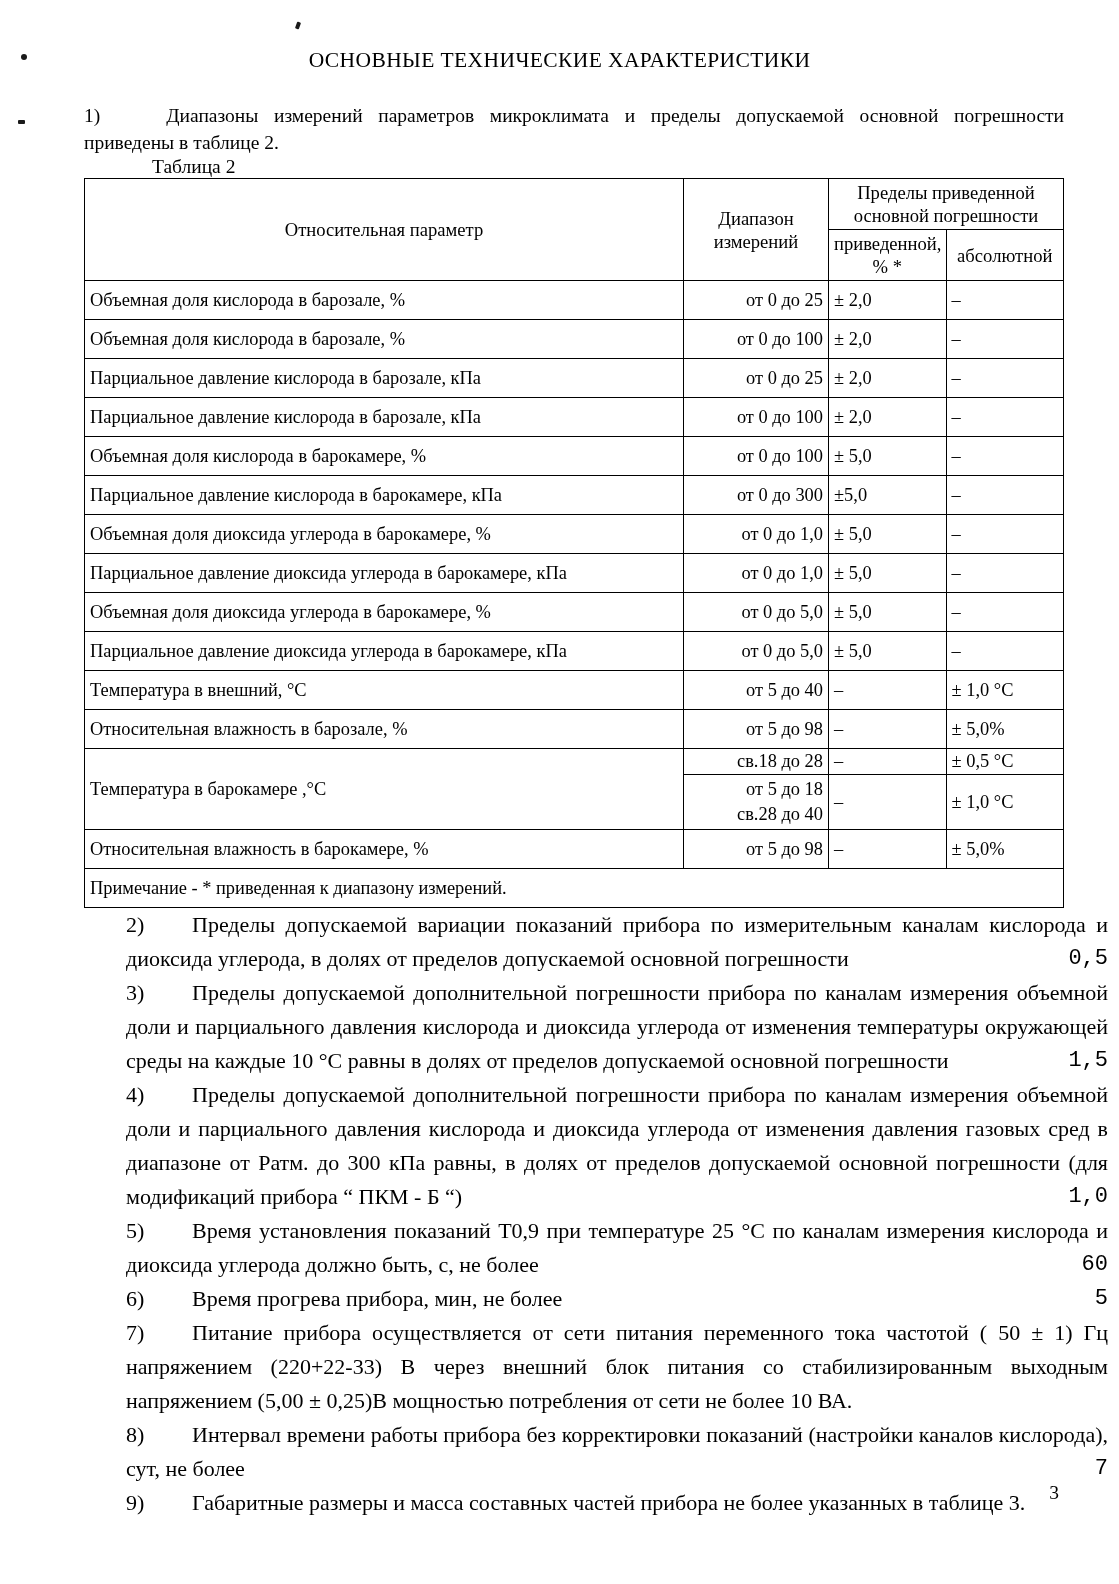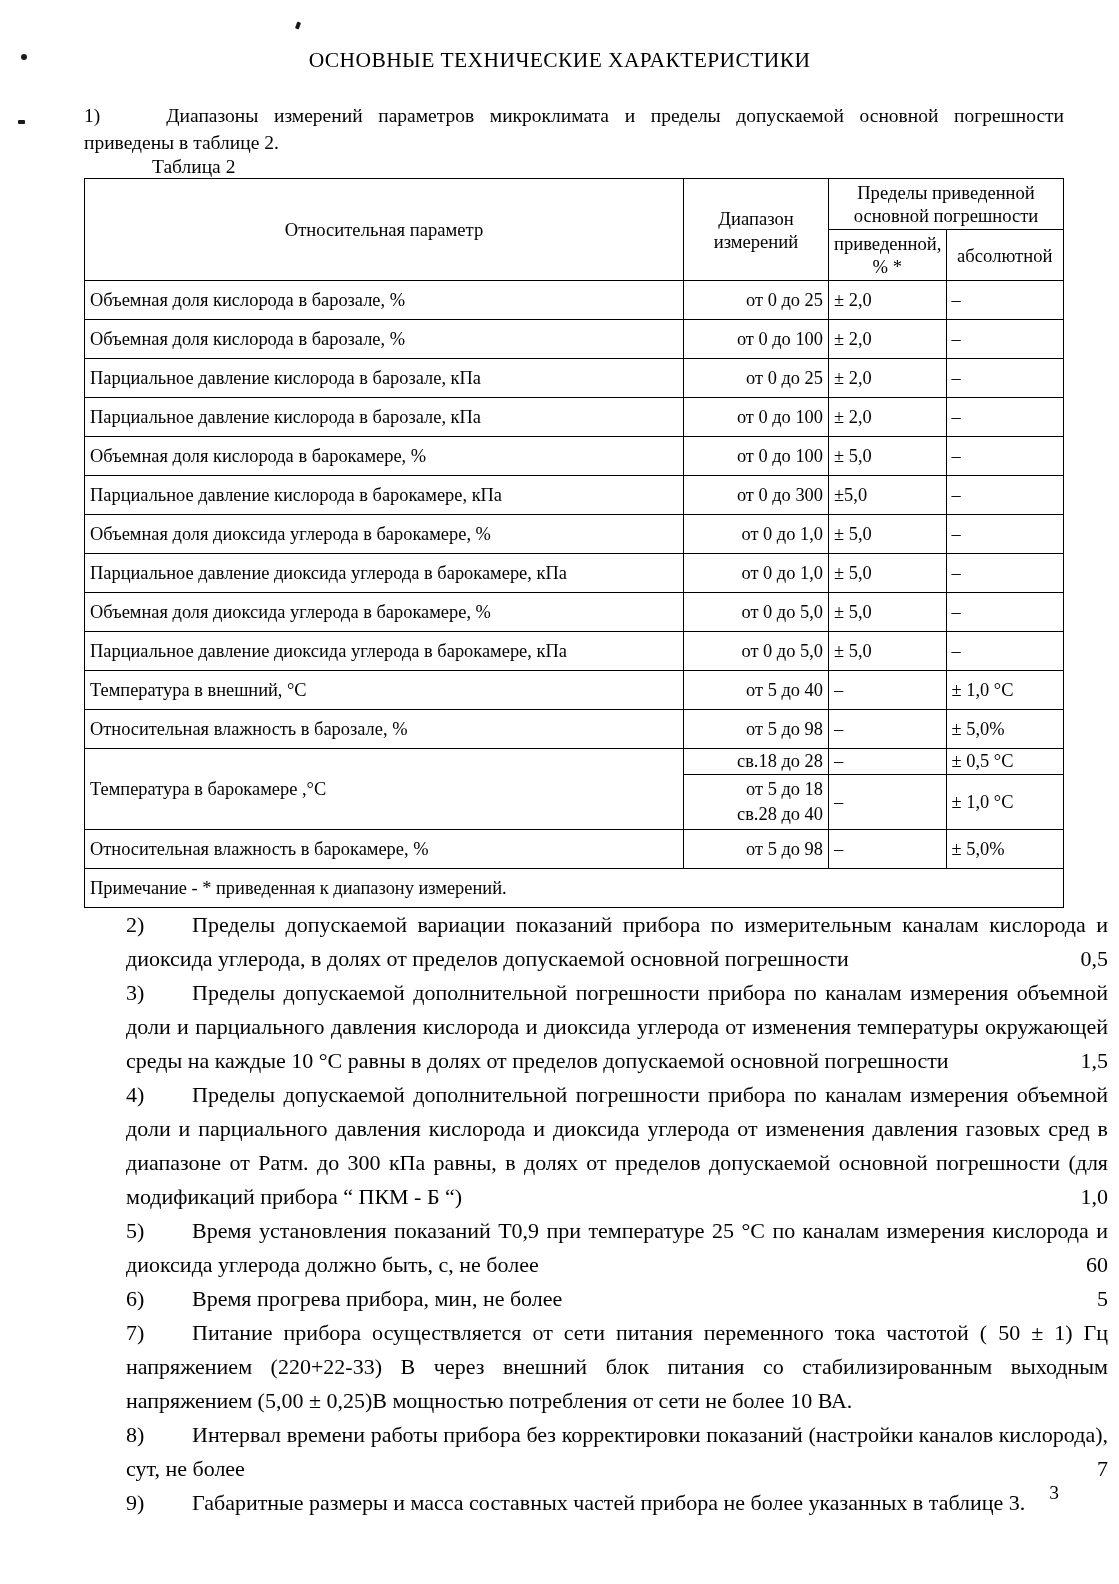--- a/index.html
+++ b/index.html
@@ -110,20 +110,21 @@
   }
   .item .num {
     display: inline-block;
     width: 66px;
   }
   .item .val {
     position: absolute;
     right: 0;
     text-align: right;
     width: 60px;
+    font-family: Liberation Mono, monospace;
   }
   .pageno {
     position: absolute;
     right: 60px;
     top: 1478px;
     font-size: 19.5px;
   }
 </style>
 </head>
 <body>

